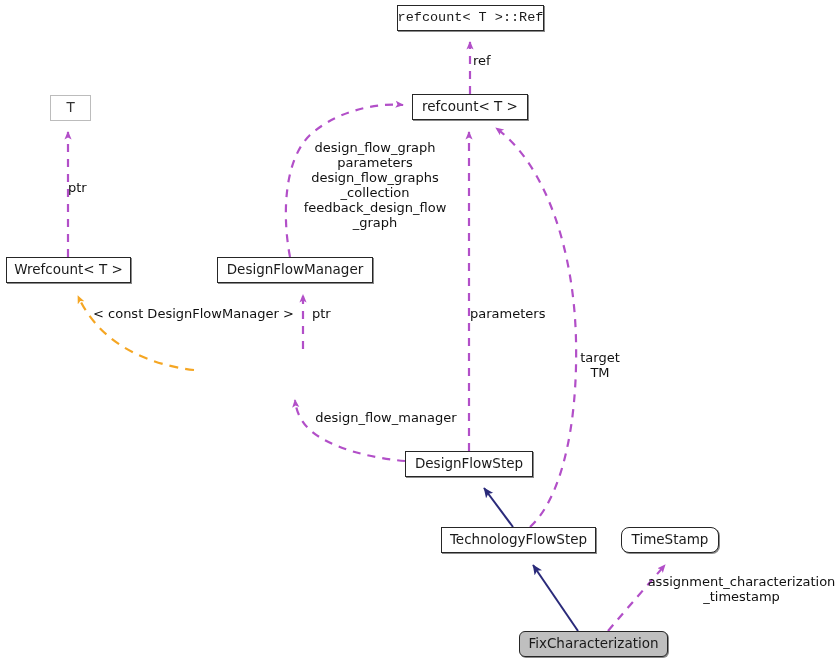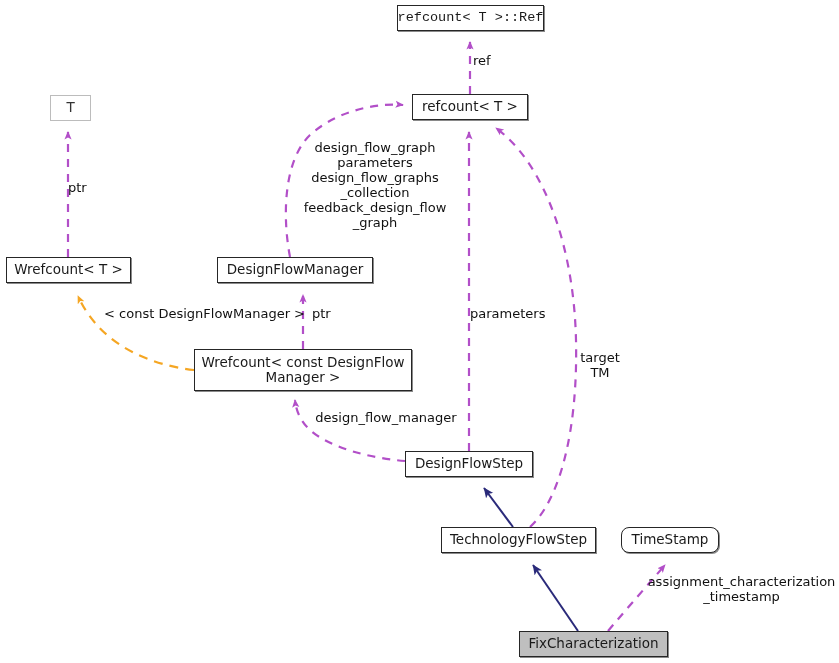--- a/index.html
+++ b/index.html
@@ -108,43 +108,41 @@
   <div class="node thick" style="left:397px; top:5px; width:147px; height:26px;font-family:Liberation Mono, monospace;">refcount&lt; T &gt;::Ref</div>
 
   <div class="node thick" style="left:412px; top:94px; width:116px; height:26px;">refcount&lt; T &gt;</div>
 
   <div class="node faint" style="left:50px; top:95px; width:41px; height:26px;">T</div>
 
   <div class="node thick" style="left:6px; top:257px; width:125px; height:26px;">Wrefcount&lt; T &gt;</div>
 
   <div class="node thick" style="left:217px; top:257px; width:156px; height:26px;text-align:center;">DesignFlowManager</div>
 
-  <div class="node thick" style="left:194px; top:349px; width:218px; height:42px;">Wrefcount&lt; const DesignFlow
-Manager &gt;</div>
 
   <div class="node thick" style="left:405px; top:451px; width:128px; height:26px;">DesignFlowStep</div>
 
   <div class="node thick" style="left:441px; top:527px; width:155px; height:26px;">TechnologyFlowStep</div>
 
   <div class="node thick" style="left:621px; top:527px; width:98px; height:26px;border-radius:8px;">TimeStamp</div>
 
-  <div class="node thick highlight" style="left:519px; top:631px; width:149px; height:26px;">FixCharacterization</div>
+  <div class="node thick highlight" style="left:519px; top:631px; width:149px; height:26px;border-radius:6px;">FixCharacterization</div>
 
   <div class="edge-label left" style="left:473px; top:53px; width:60px;">ref</div>
 
   <div class="edge-label left" style="left:68px; top:180px; width:60px;">ptr</div>
 
   <div class="edge-label" style="left:297px; top:140px; width:156px;">design_flow_graph
 parameters
 design_flow_graphs
 _collection
 feedback_design_flow
 _graph</div>
 
-  <div class="edge-label left" style="left:93px; top:306px; width:212px;text-align:right;">&lt; const DesignFlowManager &gt;</div>
+  <div class="edge-label left" style="left:93px; top:306px; width:212px;">&lt; const DesignFlowManager &gt;</div>
 
   <div class="edge-label left" style="left:312px; top:306px; width:40px;">ptr</div>
 
   <div class="edge-label left" style="left:470px; top:306px; width:90px;">parameters</div>
 
   <div class="edge-label" style="left:570px; top:350px; width:60px;">target
 TM</div>
 
   <div class="edge-label left" style="left:306px; top:410px; width:160px;text-align:center;">design_flow_manager</div>
 

